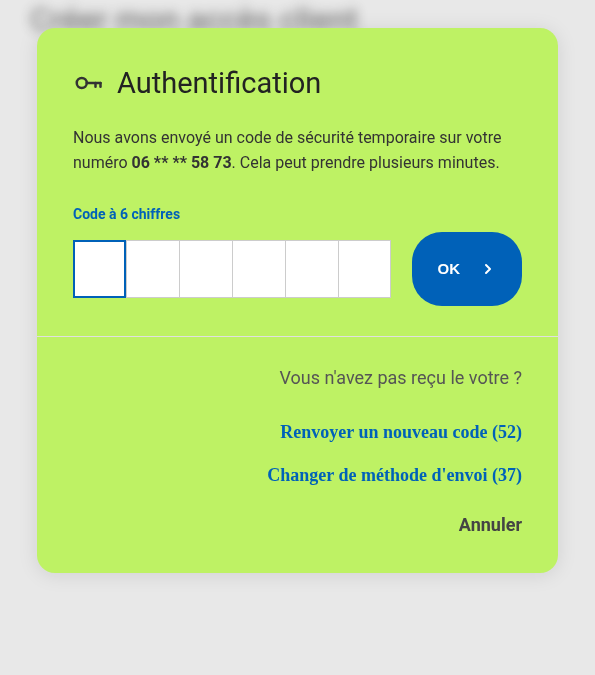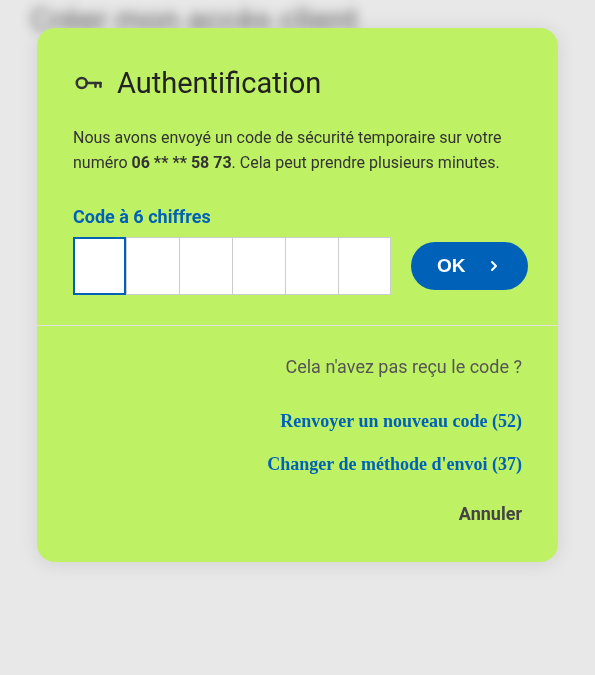--- a/index.html
+++ b/index.html
@@ -57,21 +57,21 @@
     .description {
       font-size: 16px;
       line-height: 1.55;
       color: #333;
       margin-bottom: 30px;
     }
     .phone-number {
       font-weight: 700;
     }
     .code-label {
-      font-size: 18px;
+      font-size: 14px;
       font-weight: 700;
       color: #0061b8;
       margin-bottom: 10px;
     }
     .code-row {
       display: flex;
       align-items: center;
       justify-content: space-between;
       gap: 20px;
     }
@@ -95,22 +95,22 @@
       border: 2px solid #0061b8;
       position: relative;
       z-index: 1;
     }
     .ok-button {
       background: #0061b8;
       color: #fff;
       border: none;
       border-radius: 30px;
       padding: 0 26px;
-      height: 48px;
-      font-size: 19px;
+      height: 74px;
+      font-size: 15px;
       font-weight: 700;
       display: flex;
       align-items: center;
       gap: 20px;
       cursor: pointer;
     }
     .ok-button svg {
       width: 16px;
       height: 16px;
     }
@@ -176,18 +176,18 @@
       </div>
       <button class="ok-button">
         <span>OK</span>
         <svg viewBox="0 0 24 24" fill="none" stroke="#fff" stroke-width="3" stroke-linecap="round" stroke-linejoin="round">
           <polyline points="9 18 15 12 9 6"></polyline>
         </svg>
       </button>
     </div>
   </div>
   <div class="modal-lower">
-    <div class="not-received">Cela n'avez pas reçu le code ?</div>
+    <div class="not-received">Vous n'avez pas reçu le votre ?</div>
     <a class="action-link">Renvoyer un nouveau code (52)</a>
     <a class="action-link">Changer de méthode d'envoi (37)</a>
     <a class="cancel-link">Annuler</a>
   </div>
 </div>
 
 </body></html>

